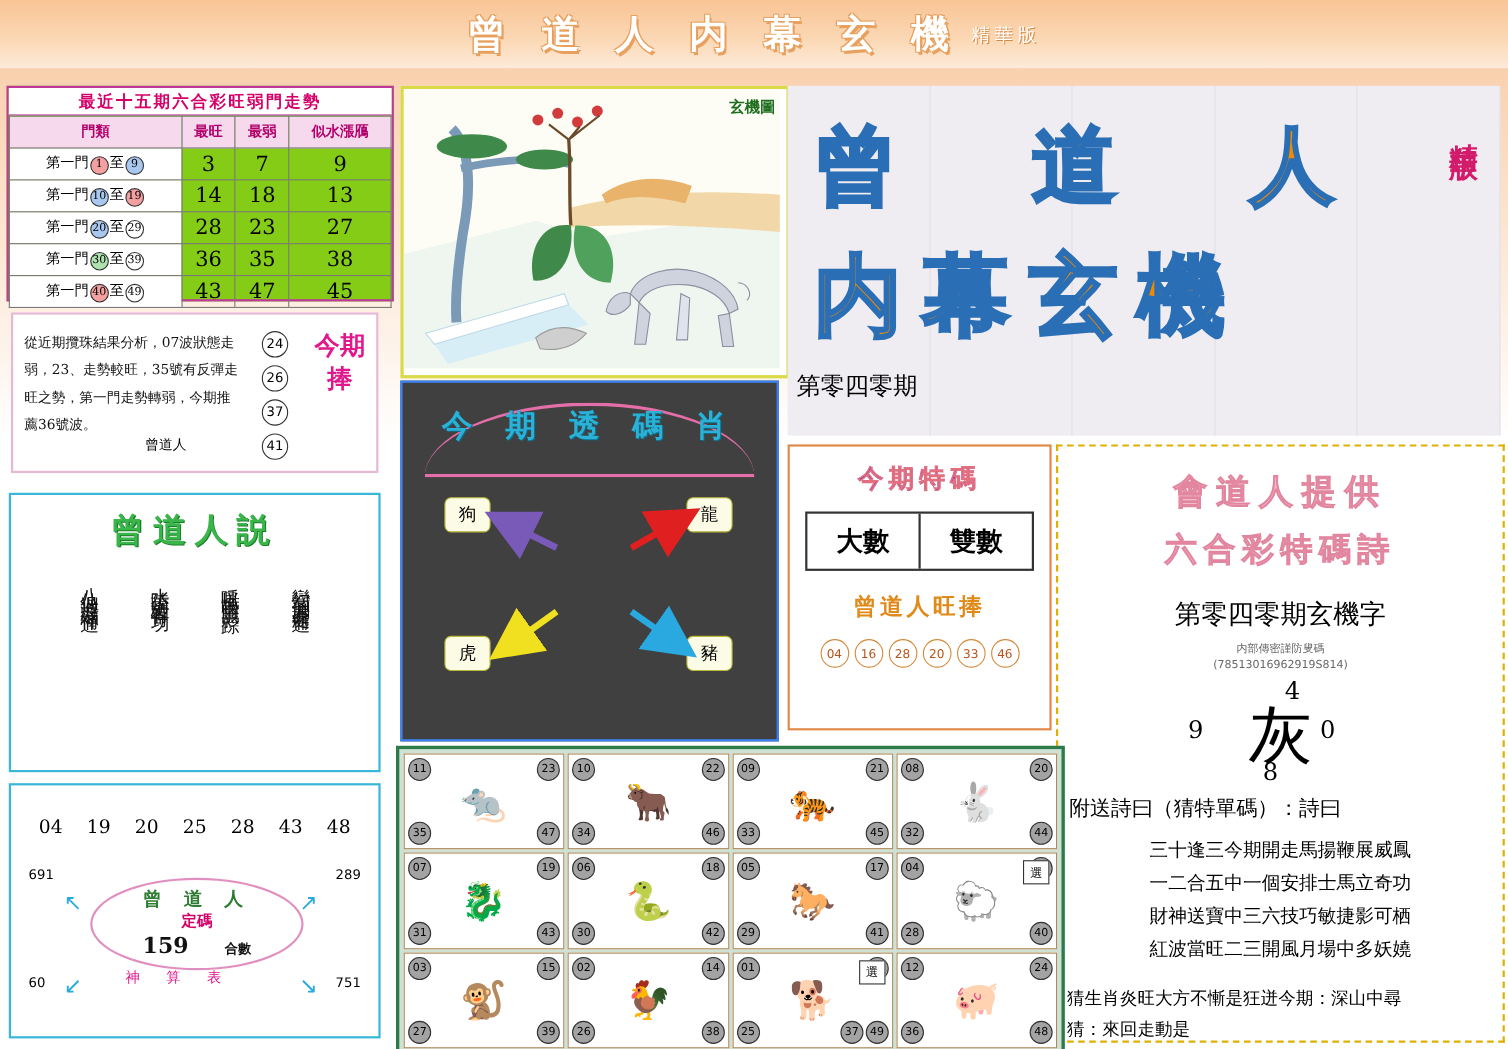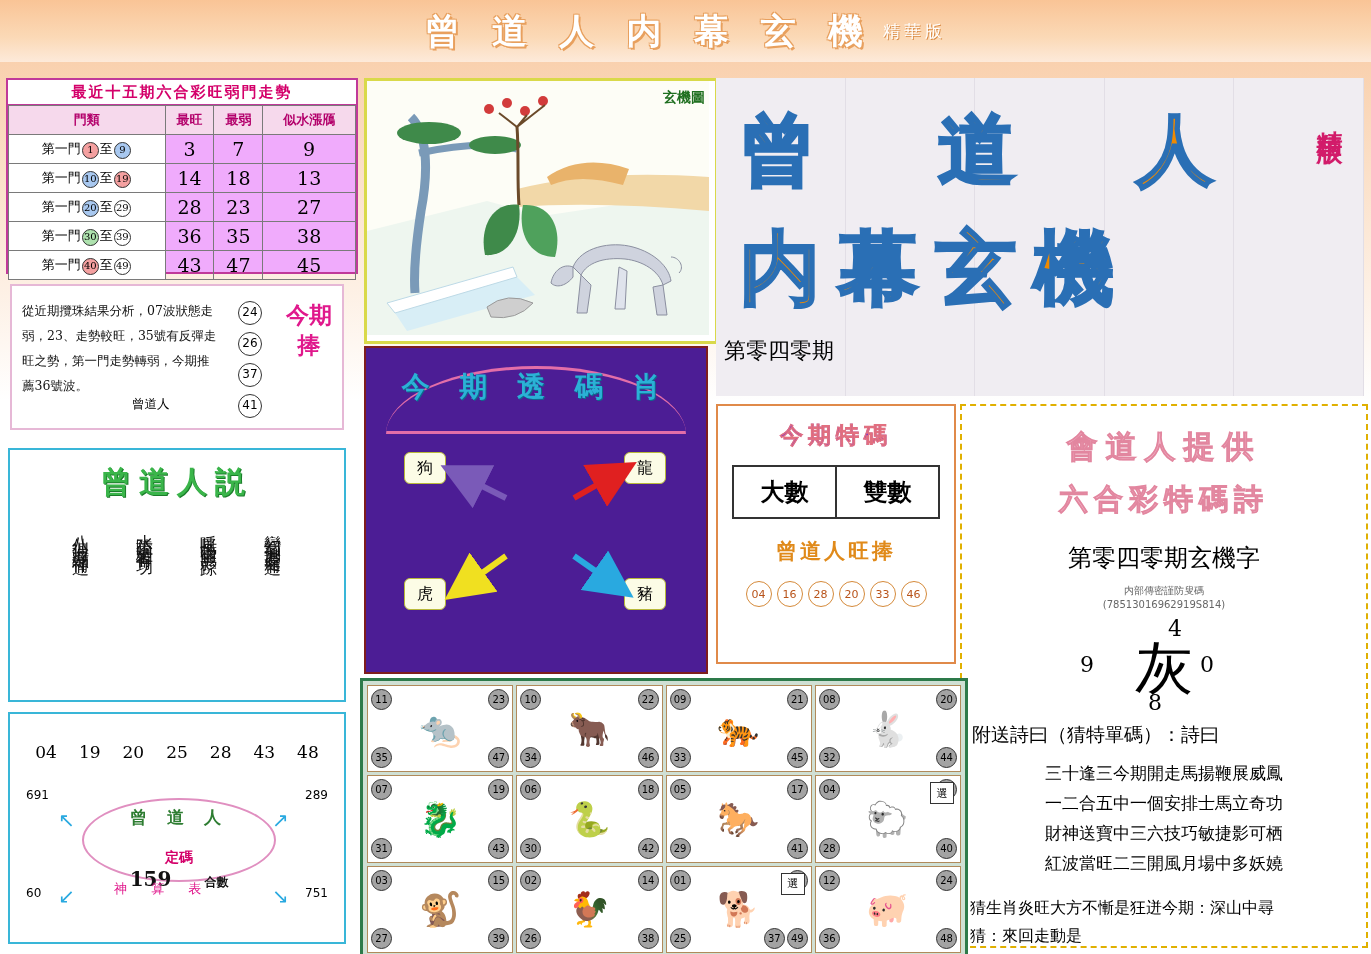--- a/index.html
+++ b/index.html
@@ -19,21 +19,21 @@
   #mast-title{font-family:"DejaVu Serif","Liberation Serif",serif;
     font-size:35px;letter-spacing:10px;color:#ffffff;font-weight:bold;
     text-shadow:2px 2px 0 #e8a05e,-1px -1px 0 #e8a05e,1px -1px 0 #e8a05e,-1px 1px 0 #e8a05e;}
   #mast-sub{font-size:17px;color:#ffffff;margin-left:10px;letter-spacing:4px;
     text-shadow:1px 1px 0 #d98b45;}
 
   
   .panel{background:#fff;}
 
   
-  #trend{left:6px;top:78px;width:348px;height:192px;border:2px solid #c0399a;background:#f0abfc;}
+  #trend{left:6px;top:78px;width:348px;height:192px;border:2px solid #c0399a;background:#84cc16;}
   #trend .t-title{height:24px;display:flex;align-items:center;justify-content:center;
      color:#d4006a;font-weight:bold;font-size:15px;letter-spacing:2px;
      font-family:"DejaVu Serif",serif;background:#fff;border-bottom:1px solid #c0399a;}
   #trend table{border-collapse:collapse;width:100%;}
   #trend th,#trend td{border:1px solid #7a7a7a;text-align:center;font-size:15px;height:26px;
     font-family:"DejaVu Serif",serif;}
   #trend thead th{background:#f6d9ec;color:#b3006b;font-weight:bold;font-size:13px;}
   #trend td.lbl{background:#fff;font-size:13px;white-space:nowrap;}
   #trend td.num{font-size:19px;}
   .circ{display:inline-block;border:1px solid #333;border-radius:50%;
@@ -63,38 +63,38 @@
   #says .col{writing-mode:vertical-rl;text-orientation:upright;font-size:17px;line-height:30px;
      letter-spacing:4px;font-family:"DejaVu Serif",serif;color:#111;}
 
   
   #codep{left:8px;top:712px;width:334px;height:228px;border:2px solid #39b6d8;background:#fff;}
   #codep .row1{display:flex;justify-content:center;gap:22px;margin-top:28px;font-size:17px;
      font-family:"DejaVu Serif",serif;}
   #codep .ell{position:absolute;left:72px;top:84px;width:190px;height:80px;border:2px solid #e08fc0;
      border-radius:50%;background:#fff;text-align:center;}
   #codep .ell .t1{margin-top:6px;font-size:17px;color:#2e7d32;letter-spacing:7px;font-family:"DejaVu Serif",serif;font-weight:bold;}
-  #codep .ell .t2{font-size:14px;color:#d4006a;font-weight:bold;margin-top:20px;}
+  #codep .ell .t2{font-size:14px;color:#d4006a;font-weight:bold;}
   #codep .ell .t3{font-size:20px;color:#111;font-weight:bold;font-family:"DejaVu Serif",serif;}
   #codep .ell .t3 small{font-size:12px;margin-left:33px;}
   #codep .c-tl{position:absolute;left:16px;top:74px;font-size:12px;}
   #codep .c-tr{position:absolute;right:16px;top:74px;font-size:12px;}
   #codep .c-bl{position:absolute;left:16px;top:172px;font-size:12px;}
   #codep .c-br{position:absolute;right:16px;top:172px;font-size:12px;}
   #codep .foot{position:absolute;left:104px;top:166px;font-size:13px;color:#e0188c;letter-spacing:10px;
      font-family:"DejaVu Serif",serif;}
   .arrow{position:absolute;color:#29a9e0;font-size:20px;}
 
   
   #pic{left:364px;top:78px;width:348px;height:260px;border:3px solid #d9d94a;background:#fff;}
   #pic .lab{position:absolute;right:10px;top:8px;font-size:14px;color:#1f6f1f;font-weight:bold;
      font-family:"DejaVu Serif",serif;}
 
   
-  #zod{left:364px;top:346px;width:340px;height:324px;border:2px solid #7f1d1d;background:#4c1d95;}
+  #zod{left:364px;top:346px;width:340px;height:324px;border:2px solid #3b82f6;background:#404040;}
   #zod .band{position:absolute;left:20px;top:18px;width:300px;height:62px;
      border-top:3px solid #e36ea8;border-bottom:3px solid #e36ea8;border-radius:50%/100% 100% 0 0;}
   #zod .bt{position:absolute;left:0;right:0;top:20px;text-align:center;font-size:28px;font-weight:bold;
      letter-spacing:10px;color:#2bb1d6;font-family:"DejaVu Serif",serif;text-shadow:1px 1px 0 #0b6e8d;}
   #zod .chip{position:absolute;width:40px;height:30px;border:1px solid #b9b93a;border-radius:6px;
      background:#fcfce6;display:flex;align-items:center;justify-content:center;font-size:16px;
      font-family:"DejaVu Serif",serif;}
 
   
   #spec{left:716px;top:404px;width:236px;height:256px;border:2px solid #e08a4a;background:#fff;}

